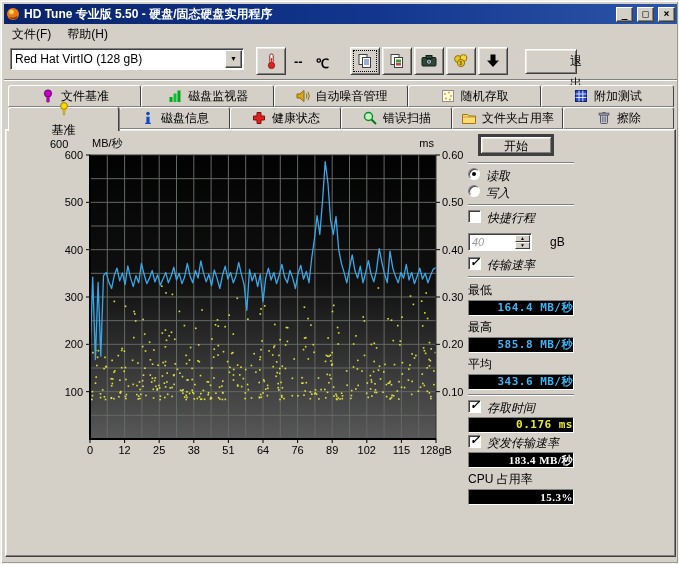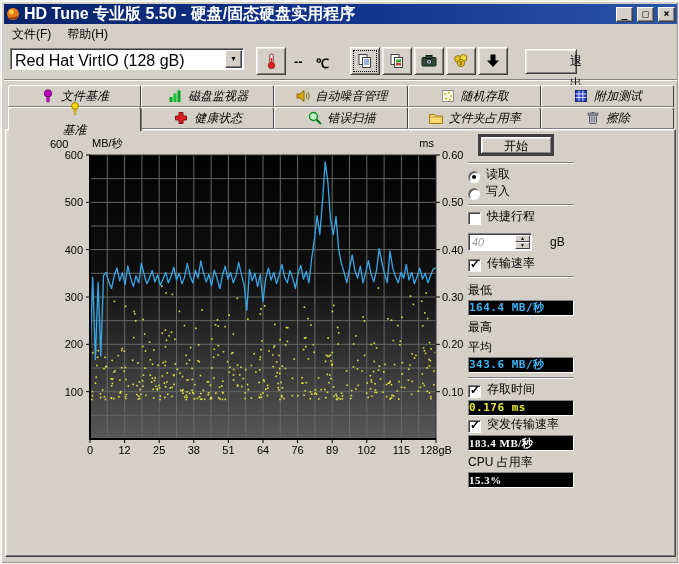--- a/index.html
+++ b/index.html
@@ -11,87 +11,87 @@
     box-shadow: inset 1px 1px 0 #fff, inset -1px -1px 0 #9c9a94;
     overflow: hidden;
     font-size: 12px; color: #000;
   }
   
   .titlebar {
     position: absolute; left: 3px; top: 3px; width: 673px; height: 20px;
     background: linear-gradient(90deg, #0a246a 0%, #12368e 55%, #2b56a8 100%);
     display: flex; align-items: center; padding: 0 2px; gap: 4px;
   }
-  .titlebar .title { color: #fff; font-weight: bold; font-size: 16px; flex: 1; white-space: nowrap; overflow: hidden; }
+  .titlebar .title { color: #fff; font-weight: bold; font-size: 12px; flex: 1; white-space: nowrap; overflow: hidden; }
   .winbtn {
     width: 17px; height: 15px; background: #d4d0c8;
     border: 1px solid; border-color: #fff #404040 #404040 #fff;
     box-shadow: inset -1px -1px 0 #808080;
     font-size: 10px; font-weight: bold; line-height: 11px; text-align: center;
     font-family: "DejaVu Sans Mono", monospace;
   }
   
   .menubar { position: absolute; left: 3px; top: 24px; width: 673px; height: 18px; display: flex; align-items: center; }
   .menuitem { padding: 18px 8px; }
   
   .toolbar { position: absolute; left: 3px; top: 43px; width: 673px; height: 36px; border-bottom: 1px solid #808080; box-shadow: 0 1px 0 #fff; }
   .combo { position: absolute; left: 6px; top: 4px; width: 234px; height: 22px; border: 1px solid; border-color: #808080 #fff #fff #808080; box-shadow: inset 1px 1px 0 #404040; background: #fff; display: flex; }
-  .combo-text { flex: 1; padding: 3px 4px; font-size: 16px; white-space: nowrap; overflow: hidden; }
+  .combo-text { flex: 1; padding: 3px 4px; font-size: 12px; white-space: nowrap; overflow: hidden; }
   .combo-btn { width: 17px; height: 18px; margin: 1px; background: #d4d0c8; border: 1px solid; border-color: #fff #404040 #404040 #fff; box-shadow: inset -1px -1px 0 #808080; font-size: 7px; text-align: center; line-height: 16px; }
   .tbtn { position: absolute; top: 3px; width: 30px; height: 28px; background: #d4d0c8; border: 1px solid; border-color: #fff #404040 #404040 #fff; box-shadow: inset 1px 1px 0 #ece9e2, inset -1px -1px 0 #808080; display: flex; align-items: center; justify-content: center; }
   .tbtn.focused { outline: 1px dotted #000; outline-offset: -4px; }
   .temp-readout { position: absolute; left: 290px; top: 10px; font-size: 13px; font-weight: bold; }
   .temp-unit { position: absolute; left: 312px; top: 10px; font-size: 13px; font-weight: bold; }
   .exitbtn { position: absolute; left: 521px; top: 5px; width: 52px; height: 25px; background: #d4d0c8; border: 1px solid; border-color: #fff #404040 #404040 #fff; box-shadow: inset 1px 1px 0 #ece9e2, inset -1px -1px 0 #808080; text-align: center; line-height: 22px; padding-left: 44px; }
   
   .tabrow { position: absolute; left: 7px; width: 666px; display: flex; }
   .tabrow1 { top: 84px; height: 22px; }
   .tabrow2 { top: 106px; height: 22px; }
   .tab {
     flex: 1; display: flex; align-items: center; justify-content: center; gap: 5px;
     background: #d4d0c8; height: 100%;
     border: 1px solid; border-color: #fff #404040 #808080 #fff;
-    border-radius: 3px 3px 0 0; position: relative; font-style: italic;
+    border-radius: 3px 3px 0 0; position: relative;
   }
   .tabrow2 .tab { border-bottom-color: #808080; }
   .tab.active { z-index: 5; height: 24px; border-bottom: none; box-shadow: 1px 0 0 #808080; flex-direction: column; }
   .tab .ticon { width: 16px; height: 16px; flex: 0 0 16px; }
   
   .content {
     position: absolute; left: 4px; top: 128px; width: 671px; height: 428px;
     background: #d4d0c8;
     border: 1px solid; border-color: #fff #404040 #404040 #fff;
     box-shadow: inset -1px -1px 0 #808080, inset 1px 1px 0 #ece9e2;
   }
   #chart-svg { position: absolute; left: 0; top: 0; }
   
   .sidepanel { position: absolute; left: 456px; top: 2px; width: 200px; font-size: 12px; }
   .startbtn {
     display: block; margin: 2px 0 6px 16px; width: 76px; height: 22px;
     background: #d4d0c8; border: 3px solid #404040; box-shadow: inset 1px 1px 0 #fff, inset -1px -1px 0 #808080, inset 2px 2px 0 #ece9e2;
     text-align: center; line-height: 19px; font-size: 12px;
   }
   .hsep { width: 106px; margin: 4px 0 4px 6px; border-top: 1px solid #808080; border-bottom: 1px solid #fff; height: 2px; }
-  .ctl-row { display: flex; align-items: flex-end; gap: 6px; margin: 2px 0 2px 6px; height: 15px; }
+  .ctl-row { display: flex; align-items: flex-start; gap: 6px; margin: 2px 0 2px 6px; height: 15px; font-style: italic; }
   .radio { width: 12px; height: 12px; border-radius: 50%; background: #fff; border: 1px solid; border-color: #808080 #fff #fff #808080; box-shadow: inset 1px 1px 0 #404040; position: relative; flex: 0 0 12px; }
   .radio.on::after { content: ""; position: absolute; left: 3px; top: 3px; width: 4px; height: 4px; border-radius: 50%; background: #000; }
   .cb { width: 13px; height: 13px; background: #fff; border: 1px solid; border-color: #808080 #fff #fff #808080; box-shadow: inset 1px 1px 0 #404040; position: relative; flex: 0 0 13px; }
   .cb.on::after { content: "✓"; position: absolute; left: 1px; top: -3px; font-size: 12px; font-weight: bold; color: #000; }
   .spin-row { display: flex; align-items: center; margin: 8px 0 6px 6px; }
   .spinner { width: 64px; height: 18px; background: #fff; border: 1px solid; border-color: #808080 #fff #fff #808080; box-shadow: inset 1px 1px 0 #404040; display: flex; font-style: italic; }
   .spin-val { flex: 1; color: #9a9a9a; padding: 2px 3px; font-size: 11px; }
   .spin-btns { width: 15px; display: flex; flex-direction: column; margin: 1px; }
   .spin-btns div { flex: 1; background: #d4d0c8; border: 1px solid; border-color: #fff #404040 #404040 #fff; font-size: 5px; line-height: 5px; text-align: center; color: #000; }
   .unit { margin-left: 18px; }
   .flabel { margin: 3px 0 1px 6px; }
   .lcd {
     width: 106px; height: 16px; margin: 1px 16px 2px 6px; background: #000;
     border: 1px solid; border-color: #808080 #fff #fff #808080;
     font-family: "DejaVu Sans Mono", monospace; font-size: 11px; font-weight: bold;
-    text-align: left; line-height: 14px; letter-spacing: 0.5px;
+    text-align: right; line-height: 14px; letter-spacing: 0.5px;
   }
   .lcd-blue { color: #3fb4f4; }
   .lcd-yellow { color: #e8e832; }
   .lcd-white { color: #fff; font-family: Liberation Serif, serif; }
 </style>
 </head>
 <body>
 
 <div class="window">
 
@@ -210,20 +210,27 @@
   </div>
 
   <div class="tabrow tabrow2">
     <div class="tab active">
       <svg class="ticon" viewBox="0 0 16 16">
           <circle cx="8" cy="5" r="3.4" fill="#ffd800" stroke="#a08000"></circle>
           <path d="M6.8 8.2h2.4l-.4 3H7.2z" fill="#ffd800" stroke="#a08000" stroke-width="0.6"></path>
           <circle cx="8" cy="13" r="1" fill="#ffd800" stroke="#a08000" stroke-width="0.6"></circle>
         </svg>
       <span>基准</span>
+    </div>
+    <div class="tab">
+      <svg class="ticon" viewBox="0 0 16 16">
+          <circle cx="8" cy="3.6" r="1.8" fill="#1048c8"></circle>
+          <path d="M6.2 6.8h3.4v6h1.2V14H5.2v-1.2h1.2V8H6.2z" fill="#1048c8"></path>
+        </svg>
+      <span>磁盘信息</span>
     </div>
     <div class="tab">
       <svg class="ticon" viewBox="0 0 16 16">
           <path d="M6 2.5h4V6h3.5v4H10v3.5H6V10H2.5V6H6z" fill="#e02020" stroke="#801010"></path>
         </svg>
       <span>健康状态</span>
     </div>
     <div class="tab">
       <svg class="ticon" viewBox="0 0 16 16">
           <circle cx="6.5" cy="6.5" r="4" fill="#c8f0c8" stroke="#009020" stroke-width="1.4"></circle>
@@ -807,20 +814,21 @@
 
       <div class="ctl-row">
         <span class="cb on"></span>
         <span>传输速率</span>
       </div>
       <div class="hsep"></div>
 
       <div class="flabel">最低</div>
       <div class="lcd lcd-blue">164.4 MB/秒</div>
       <div class="flabel">最高</div>
+      <div class="lcd lcd-blue">585.8 MB/秒</div>
       <div class="flabel">平均</div>
       <div class="lcd lcd-blue">343.6 MB/秒</div>
       <div class="hsep"></div>
 
       <div class="ctl-row">
         <span class="cb on"></span>
         <span>存取时间</span>
       </div>
       <div class="lcd lcd-yellow">0.176 ms</div>
 

